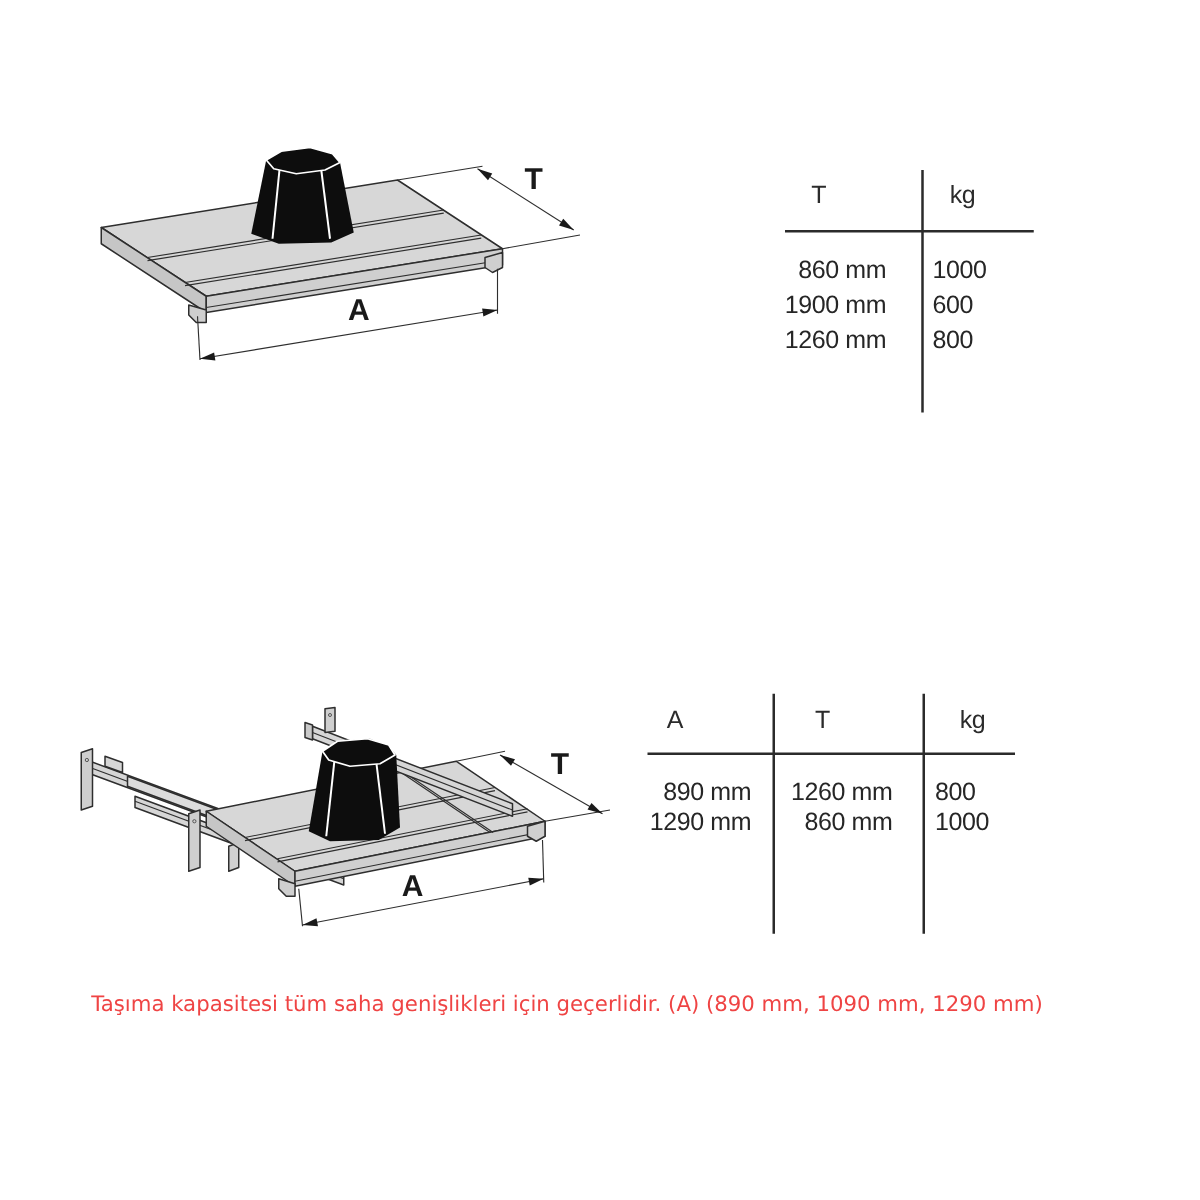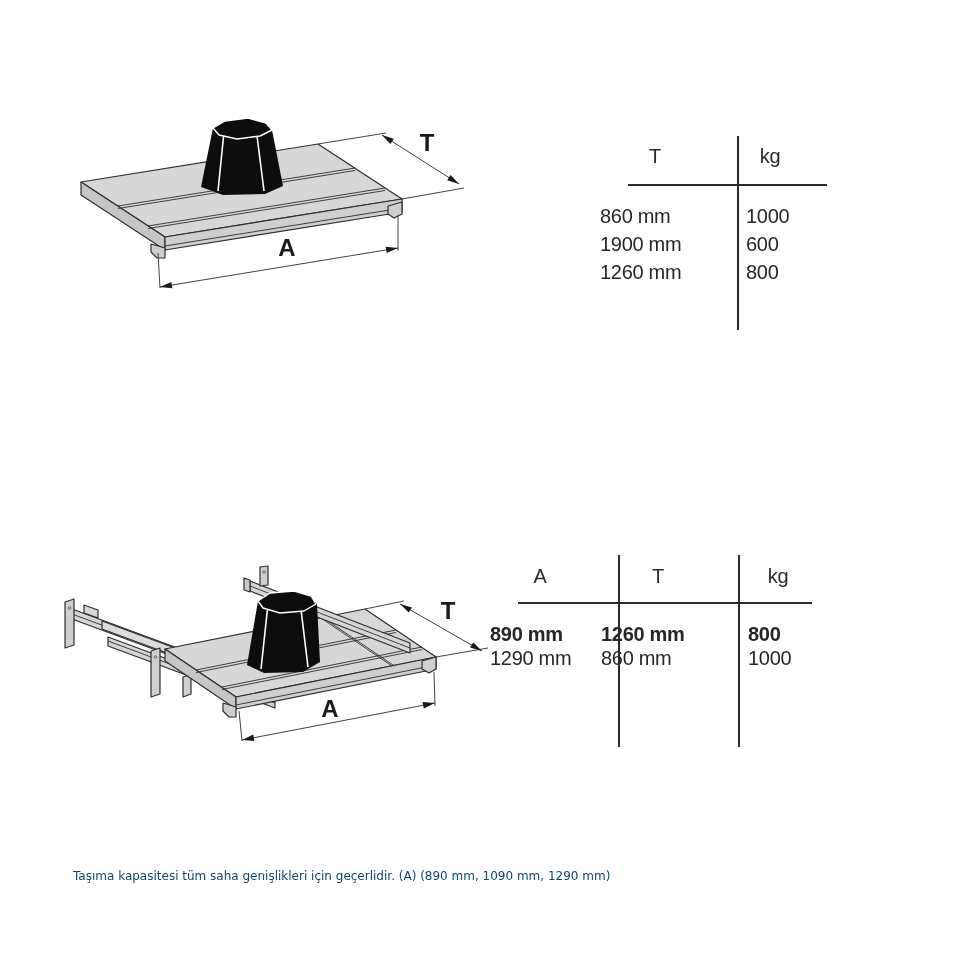--- a/index.html
+++ b/index.html
@@ -8,26 +8,26 @@
     font-family:"Liberation Sans",sans-serif;overflow:hidden;
   }
   .fig{position:absolute;}
   .table{position:absolute;color:#262626;}
   .th{position:absolute;height:24px;line-height:24px;text-align:center;
       font-size:20px;letter-spacing:-0.3px;color:#2b2b2b;}
   .hline{position:absolute;height:2px;background:#2b2b2b;}
   .vline{position:absolute;width:2px;background:#2b2b2b;}
   .trow{position:absolute;left:0;width:100%;height:28px;line-height:28px;font-size:20px;letter-spacing:-0.3px;}
   .td{position:absolute;height:28px;line-height:28px;display:inline-block;}
-  .right{}
+  .right{text-align:right;}
   .center{text-align:left;}
   .footnote{
-    position:absolute;left:73px;top:866px;color:#0c4a6e;
+    position:absolute;left:73px;top:794px;color:#ef4444;
     font-family:"DejaVu Sans","Liberation Sans",sans-serif;
-    font-size:12px;line-height:21.5px;white-space:nowrap;
+    font-size:17px;line-height:21.5px;white-space:nowrap;
   }
   .footnote p{margin:0;}
   .footnote p + p{margin-left:3px;}
   svg text.dimlabel{
     font-family:"Liberation Sans",sans-serif;font-weight:bold;
     font-size:24px;fill:#1a1a1a;
   }
   .outline{stroke:#2e2e2e;stroke-width:1.2;stroke-linejoin:round;}
   .thin{stroke:#2e2e2e;stroke-width:0.9;fill:none;}
   .dim{stroke:#2e2e2e;stroke-width:0.9;fill:none;}
@@ -173,21 +173,21 @@
 </div>
 
 <div class="table" style="left:490px;top:560px;width:320px;height:200px;">
   <span class="th" style="left:30px;top:4px;width:40px;">A</span>
   <span class="th" style="left:148px;top:4px;width:40px;">T</span>
   <span class="th" style="left:268px;top:4px;width:40px;">kg</span>
   <div class="hline" style="left:28px;top:42px;width:294px;"></div>
   <div class="vline" style="left:128px;top:-5px;height:192px;"></div>
   <div class="vline" style="left:248px;top:-5px;height:192px;"></div>
 
-  <div class="trow" style="top:60px;font-weight:bold;">
+  <div class="trow" style="top:60px;">
     <span class="td right" style="left:0;width:111px;">890 mm</span>
     <span class="td right" style="left:111px;width:113px;">1260 mm</span>
     <span class="td center" style="left:258px;width:50px;">800</span>
   </div>
   <div class="trow" style="top:84px;">
     <span class="td right" style="left:0;width:111px;">1290 mm</span>
     <span class="td right" style="left:111px;width:113px;">860 mm</span>
     <span class="td center" style="left:258px;width:50px;">1000</span>
   </div>
 </div>

